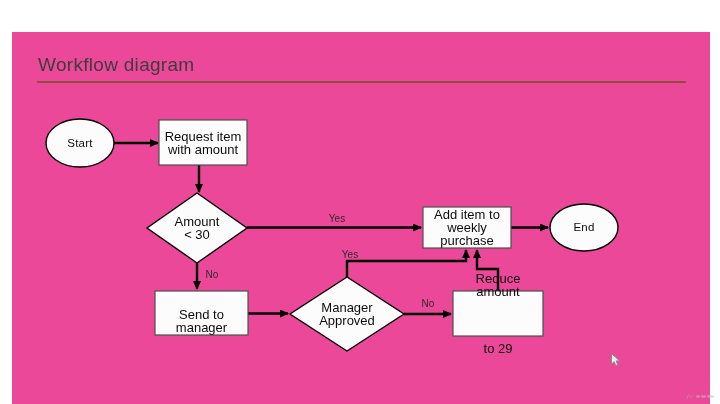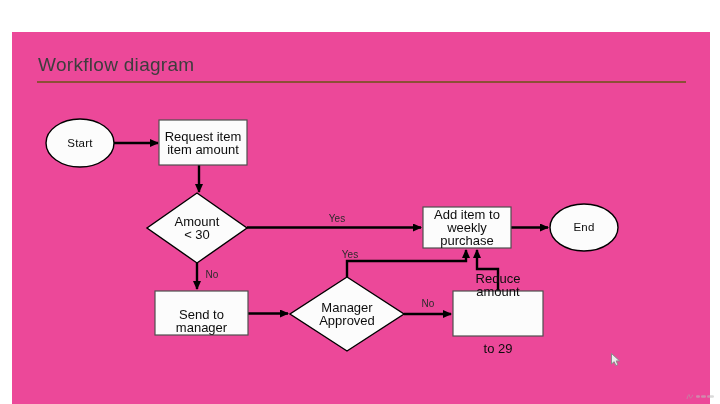--- a/index.html
+++ b/index.html
@@ -67,21 +67,21 @@
     <ellipse cx="572" cy="195.5" rx="34" ry="23.5" fill="#fcfcfc" stroke="#000" stroke-width="1.4"></ellipse>
     <rect x="143" y="259" width="93" height="44" fill="#fcfcfc" stroke="#4f4f4f" stroke-width="1.2"></rect>
     <polygon points="335,245 392,282 335,319 278,282" fill="#fcfcfc" stroke="#000" stroke-width="1.4"></polygon>
     <rect x="441" y="259" width="90" height="45" fill="#fcfcfc" stroke="#4f4f4f" stroke-width="1.2"></rect>
   </svg>
 
   <div class="node-label bold" style="left:34px;top:87px;width:68px;height:48px;">Start</div>
 
   <div class="node-label" style="left:147px;top:88px;width:88px;height:45px;">
     <div>Request item</div>
-    <div>item amount</div>
+    <div>with amount</div>
   </div>
 
   <div class="node-label" style="left:135px;top:161px;width:100px;height:70px;text-align:right;">
     <div>Amount</div>
     <div>&lt; 30</div>
   </div>
 
   <div class="node-label" style="left:411px;top:175px;width:88px;height:41px;text-align:center;">
     <div>Add item to</div>
     <div>weekly purchase</div>

